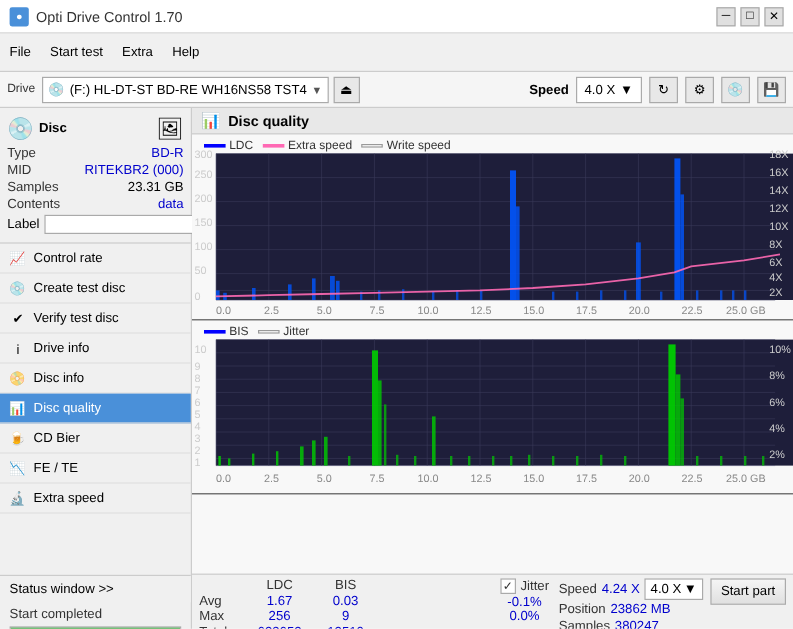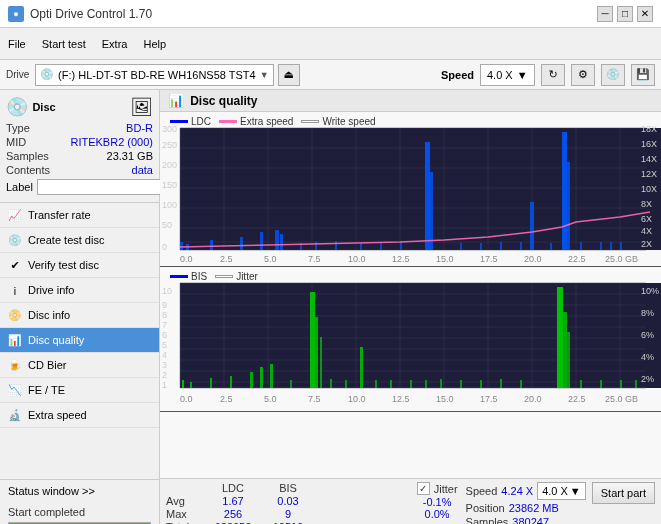--- a/index.html
+++ b/index.html
@@ -159,21 +159,21 @@
       <div class="label-row">
         <span>Label</span>
         <input class="label-input" type="text" value="" style="">
         <div class="label-btn">🔍</div>
       </div>
     </div>
 
     <div class="nav-items">
       <div class="nav-item">
         <span class="nav-icon">📈</span>
-        <span class="nav-label">Transfer rate</span>
+        <span class="nav-label">Control rate</span>
       </div>
       <div class="nav-item">
         <span class="nav-icon">💿</span>
         <span class="nav-label">Create test disc</span>
       </div>
       <div class="nav-item">
         <span class="nav-icon">✔</span>
         <span class="nav-label">Verify test disc</span>
       </div>
       <div class="nav-item">

